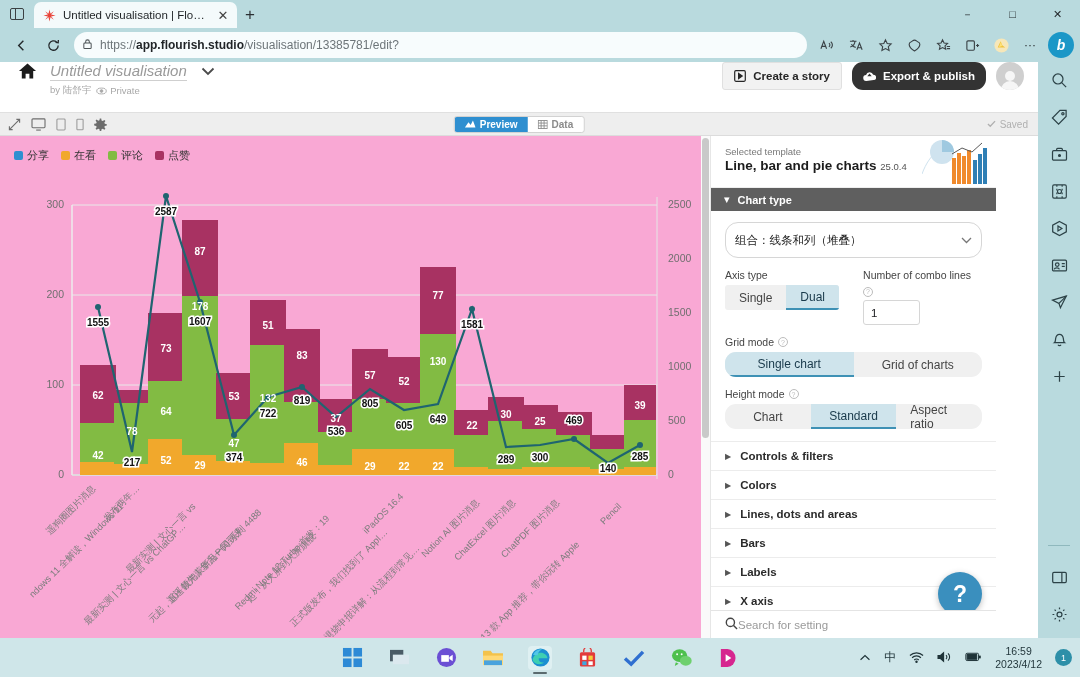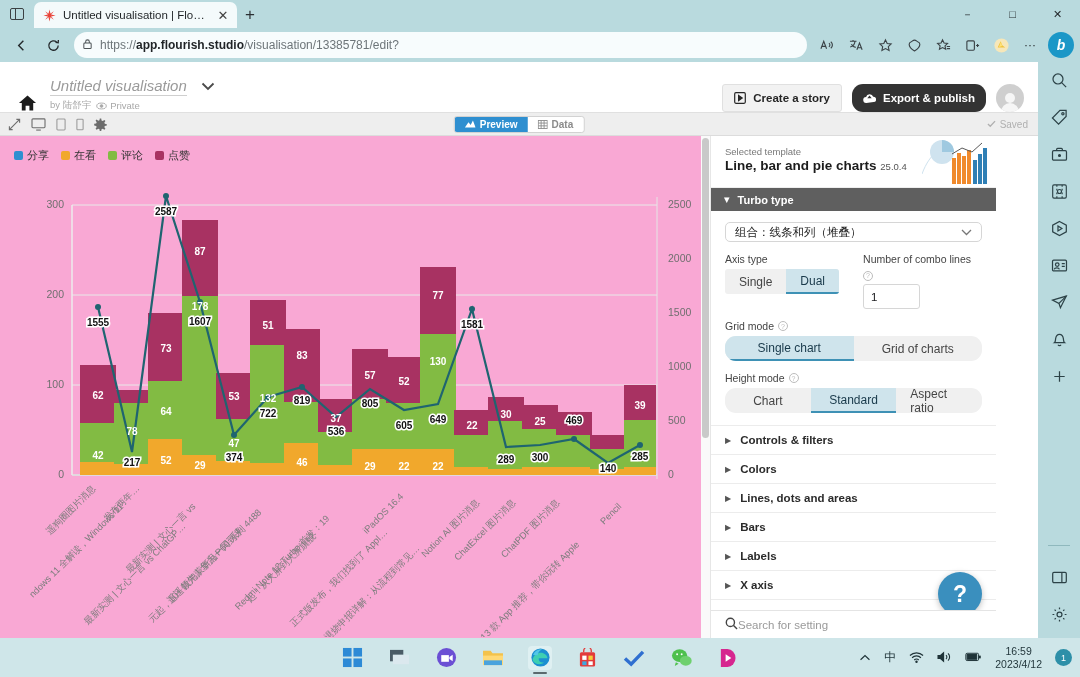--- a/index.html
+++ b/index.html
@@ -44,21 +44,21 @@
   }
   .omnibox .lock { color:#4d5457; font-size:11px; }
   .url { color:#6d7579; white-space:nowrap; overflow:hidden;}
   .url b { color:#1f2326; font-weight:700;}
   .nav-right { display:flex; align-items:center; gap:1px;}
   .nav-right .nav-btn { width:28px; }
   .bing-btn{width:26px;height:26px;border-radius:50%;background:#1b97c7;display:flex;align-items:center;justify-content:center;color:#fff;font-weight:700;font-style:italic;font-size:14px;margin-left:3px;}
 
   
   .flourish { position:absolute; left:0; top:62px; width:1038px; height:576px; background:#fff; }
-  .fl-header { height:50px; background:#fff; display:flex; align-items:flex-end; padding:0 14px; gap:10px;}
+  .fl-header { height:50px; background:#fff; display:flex; align-items:flex-start; padding:0 14px; gap:10px;}
   .home-icon { width:26px; display:flex; align-items:center; justify-content:center; color:#1c1c1c;}
   .fl-title-wrap { display:flex; flex-direction:column; justify-content:center; }
   .fl-title-row { display:flex; align-items:center; gap:14px;}
   .fl-title { font-size:15px; font-style:italic; color:#9a9a9a; border-bottom:1px solid #cfcfcf; padding-bottom:1px;}
   .chev { color:#4a4a4a; font-size:12px;}
   .fl-sub { font-size:9.5px; color:#a8a8a8; display:flex; align-items:center; gap:5px; margin-top:3px;}
   .fl-sub .priv { display:flex; align-items:center; gap:3px;}
   .fl-header-right { margin-left:auto; display:flex; align-items:center; gap:10px; }
   .btn-story {
     background:#f2f2f2; border:1px solid #e0e0e0; border-radius:3px; height:28px;
@@ -99,21 +99,21 @@
   .tmpl { padding:10px 14px 8px; position:relative; height:52px; border-bottom:1px solid #eee;}
   .tmpl .lbl { font-size:9.5px; color:#777;}
   .tmpl .name { font-size:13.5px; font-weight:700; color:#1c1c1c; margin-top:1px;}
   .tmpl .ver { font-size:9.5px; font-weight:400; color:#555; }
   .tmpl .thumb { position:absolute; right:6px; top:4px; width:68px; height:44px;}
 
   .sec-head { background:#5f5f5f; color:#fff; height:23px; display:flex; align-items:center;
      gap:8px; padding:0 13px; font-size:11px; font-weight:700;}
   .sec-body { padding:11px 14px 12px; border-bottom:1px solid #ececec;}
   .select {
-     width:100%; height:20px; border:1px solid #d6d6d6; border-radius:5px; background:#fff;
+     width:100%; height:36px; border:1px solid #d6d6d6; border-radius:13px; background:#fff;
      display:flex; align-items:center; padding:0 9px; font-size:11.5px; color:#222;}
   .select .cv { margin-left:auto; color:#777; font-size:10px;}
   .row2 { display:flex; gap:24px; margin-top:11px;}
   .fld-lbl { font-size:10.5px; color:#444; margin-bottom:4px; display:flex; align-items:center; gap:4px;}
   .qm { width:10px;height:10px;border-radius:50%;border:1px solid #bcbcbc;color:#bcbcbc;font-size:7px;
        display:inline-flex;align-items:center;justify-content:center;}
   .toggle { display:flex; background:#f0f0f0; border-radius:3px; overflow:hidden; }
   .toggle div { padding:0 14px; height:25px; display:flex;align-items:center;justify-content:center;
      font-size:12px; color:#444; }
   .toggle .on { background:#cfe4ec; color:#19394a; border-bottom:2px solid #3e91b5;}
@@ -586,21 +586,21 @@
                   <rect x="56" y="14" width="4" height="30"></rect>
                 <rect x="61" y="8" width="4" height="36"></rect>
               </g>
               <polyline points="30,14 40,8 50,12 60,3" fill="none" stroke="#5a5a5a" stroke-width="1"></polyline>
             </svg>
           </div>
         </div>
 
         <div class="sec-head">
           <span>▾</span>
-          <span>Turbo type</span>
+          <span>Chart type</span>
         </div>
 
         <div class="sec-body">
           <div class="select">
             <span>组合：线条和列（堆叠）</span>
             <span class="cv">
               <svg width="11" height="7" viewBox="0 0 11 7" fill="none" stroke="#777" stroke-width="1.3">
                   <path d="M1 1 L5.5 5.5 L10 1"></path>
                 </svg>
             </span>

